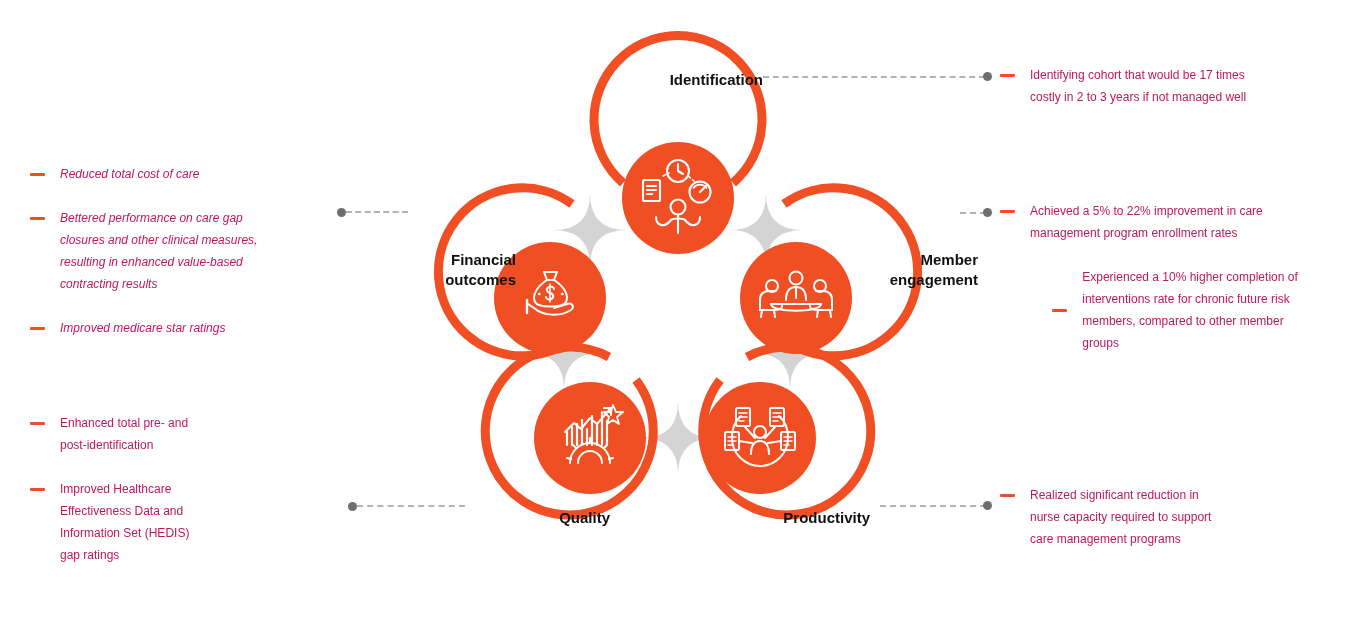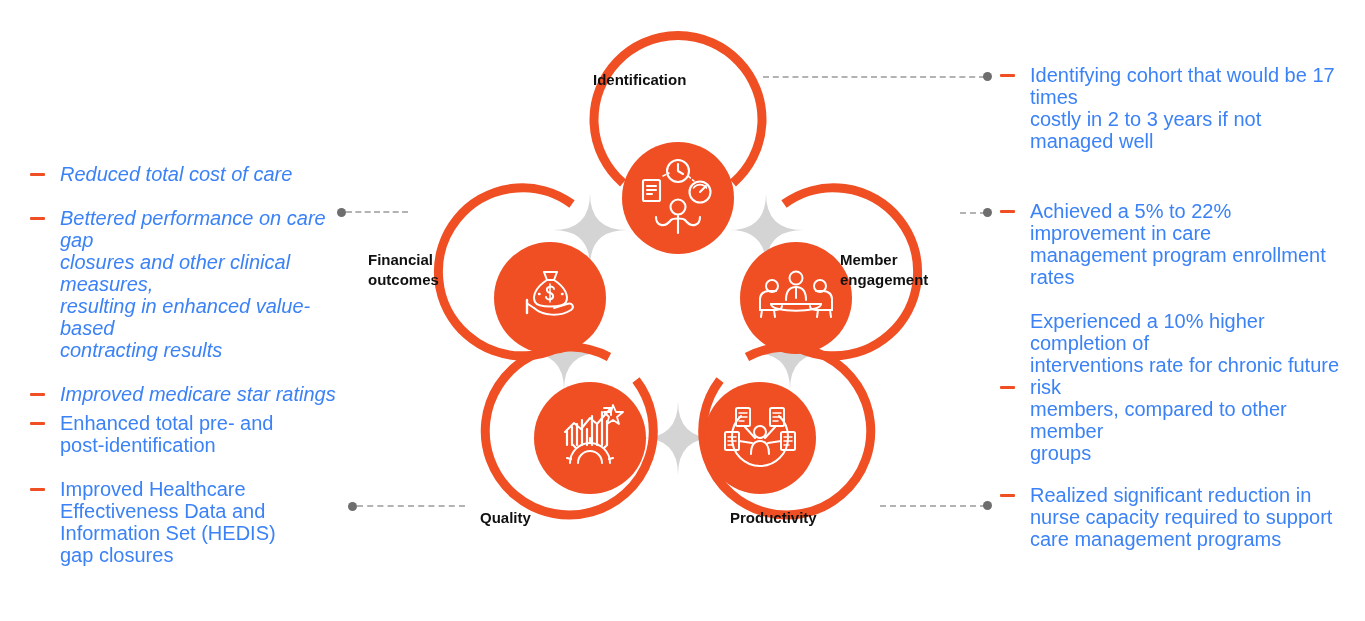--- a/index.html
+++ b/index.html
@@ -34,23 +34,23 @@
     height: 3px;
     background: #F04E23;
     margin-right: 15px;
     margin-top: 10px;
     border-radius: 1px;
   }
   .bullet.mid-dash .dash {
     margin-top: 0;
   }
   .bullet-text {
-    font-size: 20px;
+    font-size: 12px;
     line-height: 22px;
-    color: #3b82f6;
+    color: #be185d;
     white-space: pre-line;
   }
 
   
   .connector {
     position: absolute;
     height: 2px;
     border-top: 2px dashed #b3b3b3;
   }
   .conn-dot {
@@ -66,21 +66,21 @@
     position: absolute;
     left: 368px;
     top: 8px;
   }
 
   .petal-label {
     position: absolute;
     font-size: 15px;
     font-weight: bold;
     line-height: 20px;
-    text-align: left;
+    text-align: right;
     color: #111111;
     pointer-events: none;
   }
 </style>
 </head>
 <body>
 
 <div class="bullet-group" style="left:30px; top:163px; width:310px;font-style:italic;">
   <div class="bullet mid-dash">
     <span class="dash"></span>
@@ -103,21 +103,21 @@
   <div class="bullet">
     <span class="dash"></span>
     <span class="bullet-text">Enhanced total pre- and
 post-identification</span>
   </div>
   <div class="bullet" style="margin-top:18px;">
     <span class="dash"></span>
     <span class="bullet-text">Improved Healthcare
 Effectiveness Data and
 Information Set (HEDIS)
-gap closures</span>
+gap ratings</span>
   </div>
 </div>
 
 <div class="bullet-group" style="left:1000px; top:64px; width:350px;">
   <div class="bullet">
     <span class="dash"></span>
     <span class="bullet-text">Identifying cohort that would be 17 times
 costly in 2 to 3 years if not managed well</span>
   </div>
 </div>
@@ -331,21 +331,21 @@
       </g>
     </g>
 
   </svg>
 
   
   <div class="petal-label" style="left:225px; top:62px; width:170px;">
     <div>Identification</div>
   </div>
 
-  <div class="petal-label" style="left:0; top:242px; width:130px;">
+  <div class="petal-label" style="left:18px; top:242px; width:130px;">
     <div>Financial</div>
     <div>outcomes</div>
   </div>
 
   <div class="petal-label" style="left:472px; top:242px; width:138px;">
     <div>Member</div>
     <div>engagement</div>
   </div>
 
   <div class="petal-label" style="left:112px; top:500px; width:130px;">

